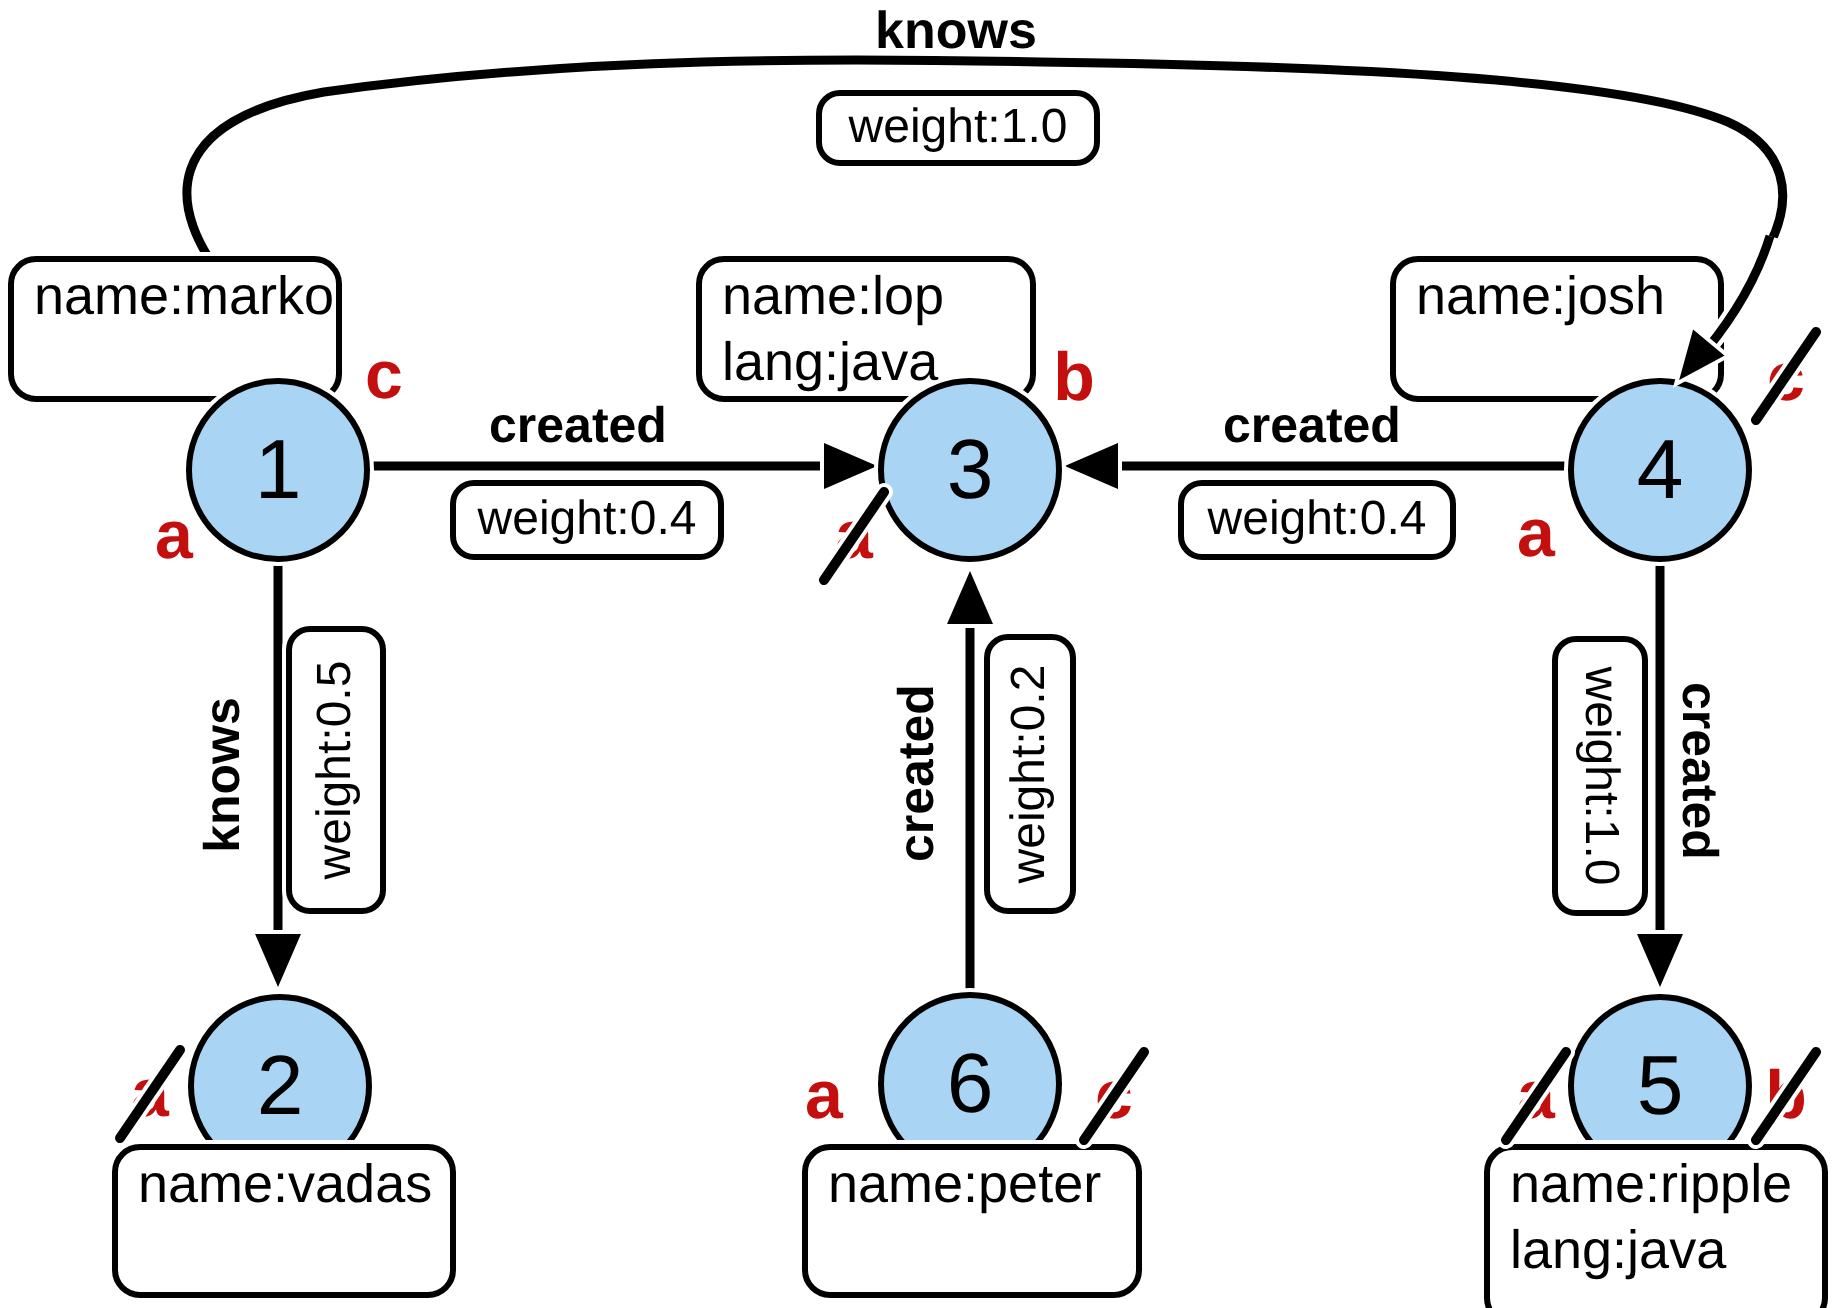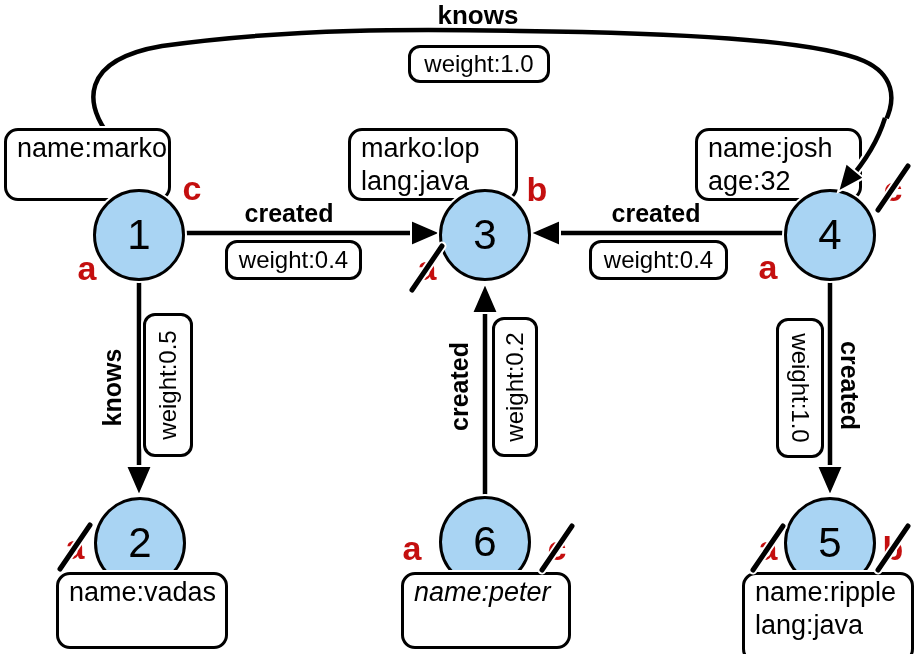--- a/index.html
+++ b/index.html
@@ -74,26 +74,25 @@
 
     <path d="M 830 281 V 467" stroke="#fff" stroke-width="9"></path>
     <path d="M 830 281 V 467" stroke="#000" stroke-width="4.5"></path>
     <polygon points="830,496 817,466 843,466" fill="#000" stroke="#fff" stroke-width="2"></polygon>
   </svg>
 
   <div class="pbox" style="left:4px;top:128px;width:167px;height:73px;">
     <div>name:marko</div>
   </div>
   <div class="pbox" style="left:348px;top:128px;width:170px;height:73px;">
-    <div>marko:lop</div>
+    <div>name:lop</div>
     <div>lang:java</div>
   </div>
   <div class="pbox" style="left:695px;top:128px;width:167px;height:73px;">
     <div>name:josh</div>
-    <div>age:32</div>
   </div>
 
   <div class="node" style="left:93px;top:189px;">
       <span>1</span>
     </div>
   <div class="node" style="left:439px;top:189px;">
       <span>3</span>
     </div>
   <div class="node" style="left:784px;top:189px;">
       <span>4</span>
@@ -104,21 +103,21 @@
   <div class="node" style="left:439px;top:496px;">
       <span>6</span>
     </div>
   <div class="node" style="left:784px;top:497px;">
       <span>5</span>
     </div>
 
   <div class="pbox" style="left:56px;top:572px;width:172px;height:77px;">
     <div>name:vadas</div>
   </div>
-  <div class="pbox" style="left:401px;top:572px;width:170px;height:77px;font-style:italic;">
+  <div class="pbox" style="left:401px;top:572px;width:170px;height:77px;">
     <div>name:peter</div>
   </div>
   <div class="pbox" style="left:742px;top:572px;width:172px;height:91px;">
     <div>name:ripple</div>
     <div>lang:java</div>
   </div>
 
   <div class="badge" style="left:177px;top:170px;">
       <span>c</span>
     </div>

